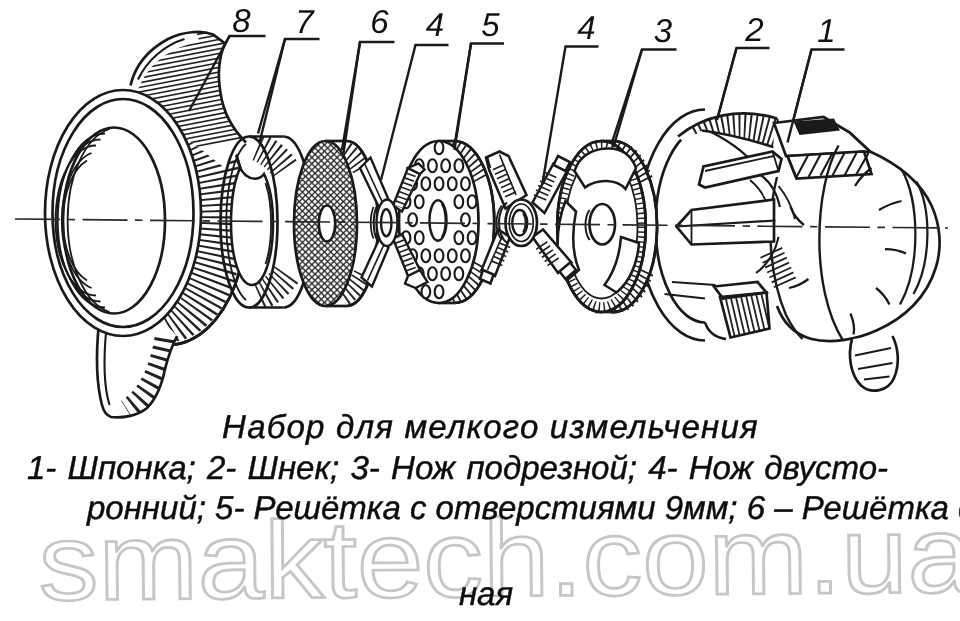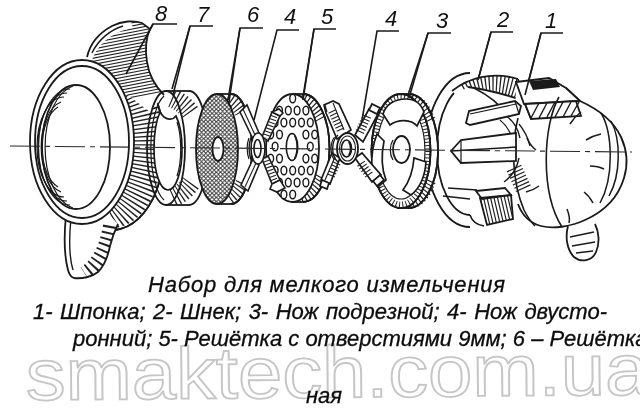--- a/index.html
+++ b/index.html
@@ -1,21 +1,21 @@
 <!DOCTYPE html>
 <html><head>
 <meta charset="utf-8">
 <style>
   html,body{margin:0;padding:0;background:#fff;}
   #page{position:relative;width:640px;height:414px;overflow:hidden;background:#fff;
         font-family:"Liberation Sans", sans-serif;}
   svg{position:absolute;left:0;top:0;}
   .cap{position:absolute;top:0;width:640px;color:#0c0c0c;font-style:italic;font-size:22px;line-height:27px;white-space:nowrap;-webkit-text-stroke:0.3px #0c0c0c;}
   .l1{position:absolute;top:271px;left:7px;width:640px;text-align:center;letter-spacing:0.8px;}
-  .lj{position:absolute;left:33px;width:574px;text-align:justify;text-align-last:justify;}
+  .lj{position:absolute;left:18px;width:574px;text-align:justify;text-align-last:justify;}
   .l5{position:absolute;top:382px;left:4px;width:640px;text-align:center;}
 </style>
 </head>
 <body>
 <div id="page">
 <svg width="640" height="414" viewBox="0 0 640 414">
   <rect width="640" height="414" fill="#fff"></rect>
 
   <g transform="translate(26,400) rotate(-0.5) scale(1.09,1)">
     <text x="0" y="0" font-size="73" fill="none" stroke="#c6c6c6" stroke-width="1.8" font-family="Liberation Sans, sans-serif">smaktech.com.ua</text>

